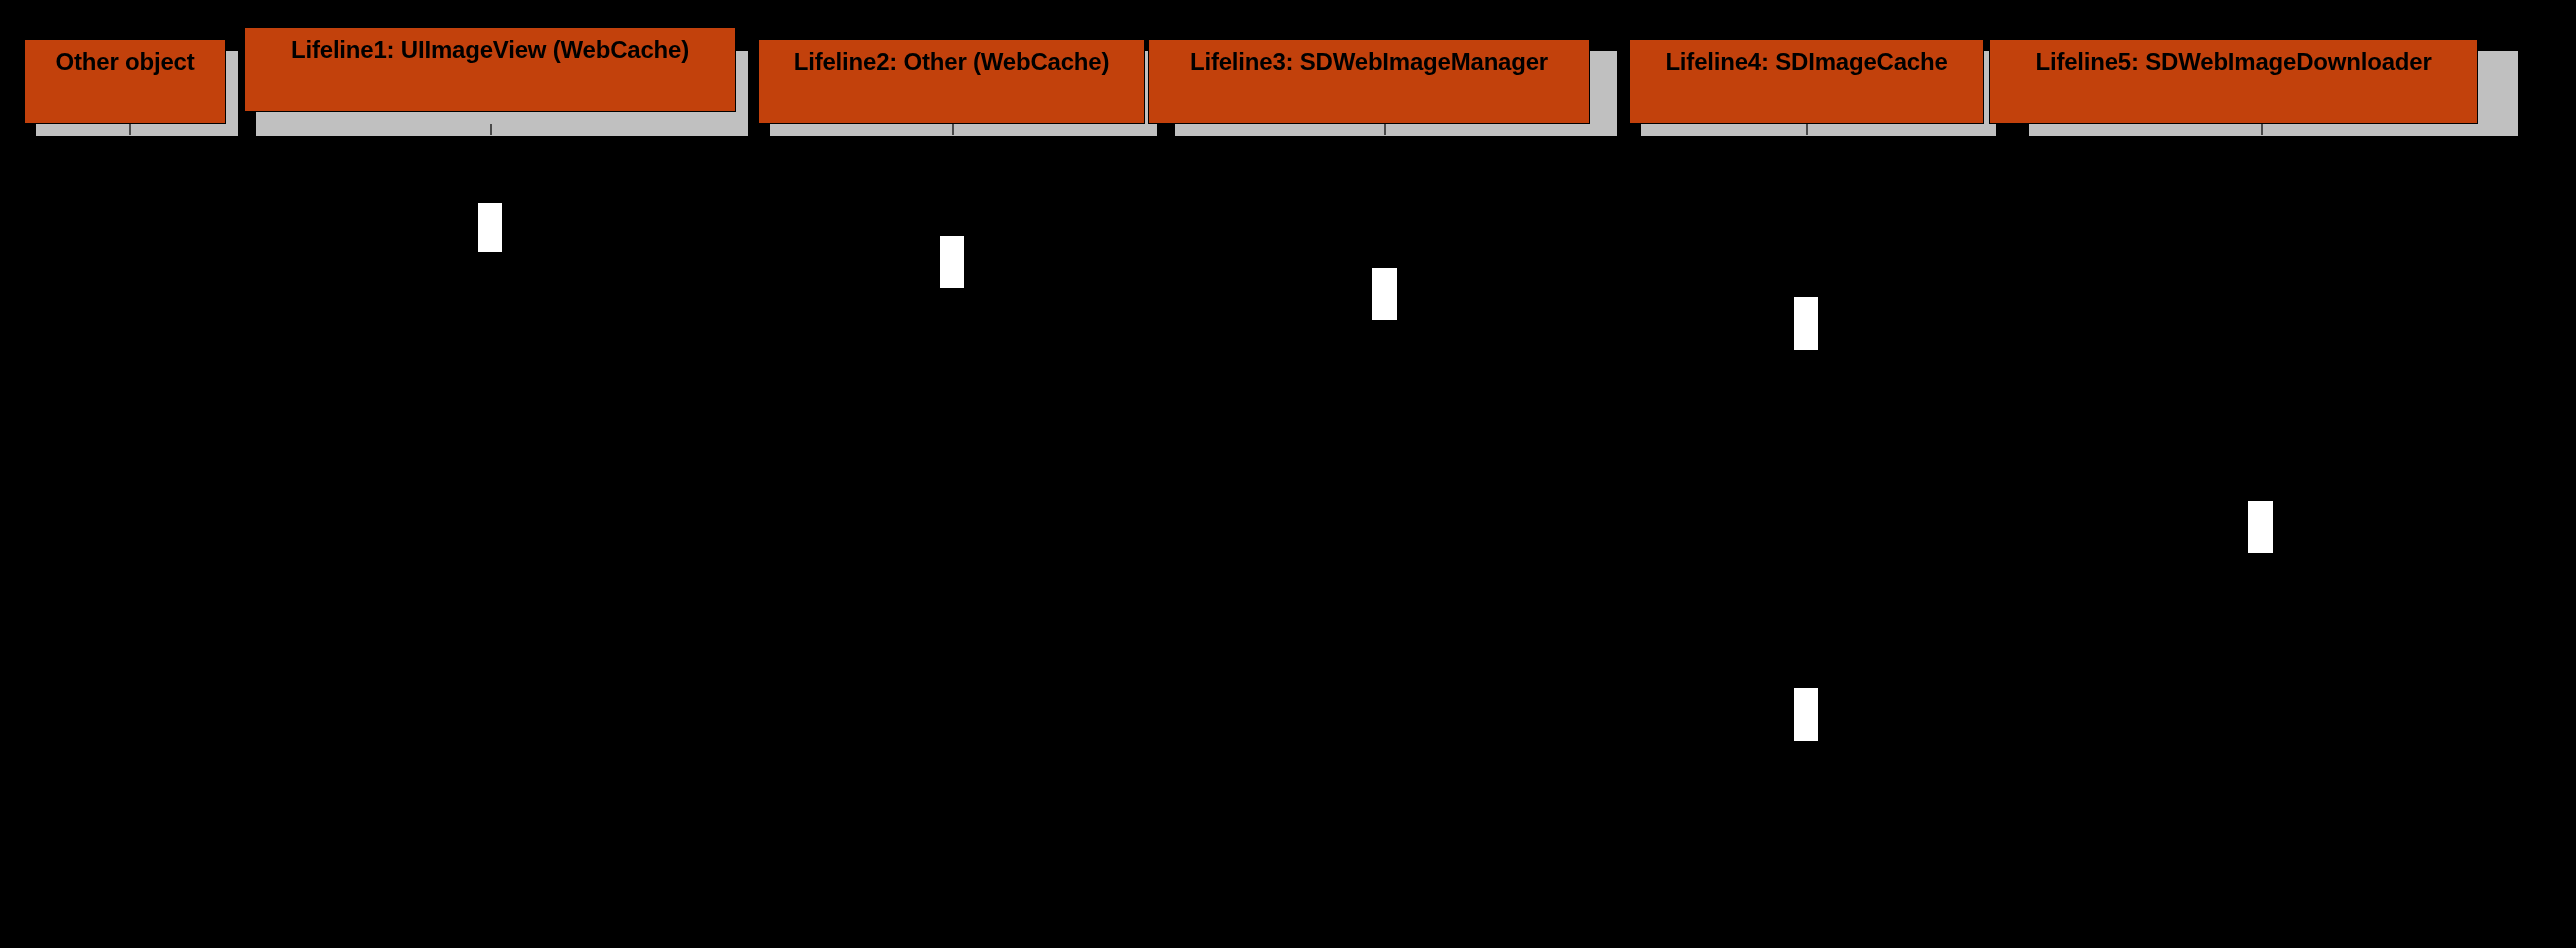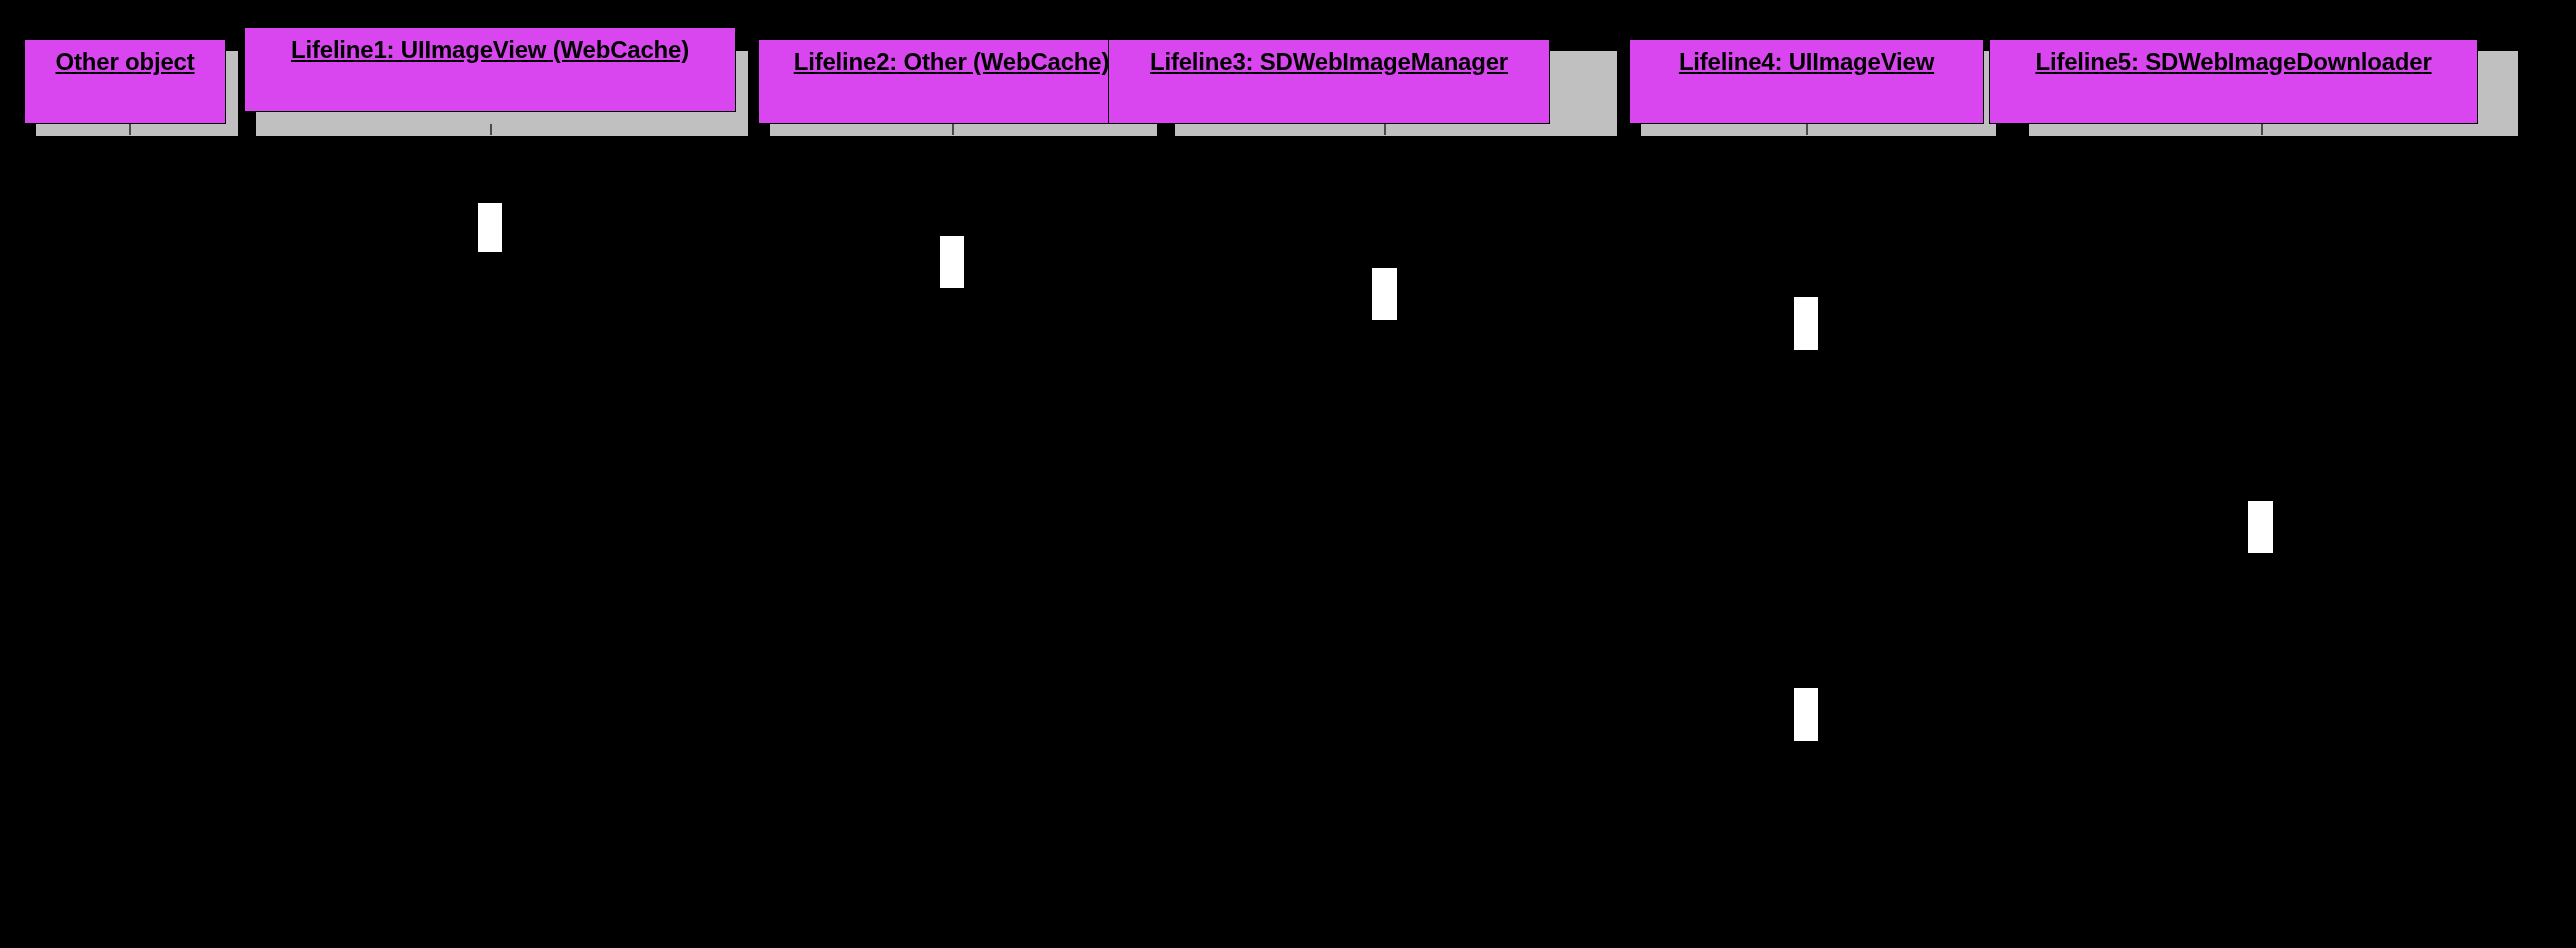--- a/index.html
+++ b/index.html
@@ -20,27 +20,26 @@
   
   .lifeline {
     position: absolute;
   }
   .lifeline-shadow {
     position: absolute;
     background: #c0c0c0;
   }
   .lifeline-box {
     position: absolute;
-    background: #d946ef;
+    background: #c2410c;
     border: 1px solid #000000;
     box-sizing: border-box;
     display: flex;
     align-items: flex-start;
     justify-content: center;
-    text-decoration: underline;
   }
   .lifeline-label {
     display: block;
     width: 100%;
     text-align: center;
     font-size: 24px;
     font-weight: bold;
     color: #000000;
     letter-spacing: -0.2px;
     white-space: nowrap;
@@ -93,31 +92,31 @@
     <div class="lifeline-shadow" style="left:770px; top:51px; width:387px; height:85px;"></div>
     <div class="lifeline-box" style="left:758px; top:39px; width:387px; height:85px;">
       <span class="lifeline-label">Lifeline2: Other (WebCache)</span>
     </div>
     <div class="lifeline-tick" style="left:952px; top:124px; height:10.7px;"></div>
     <div class="lifeline-stem" style="left:952px; top:136px; height:813px;"></div>
   </div>
 
   <div class="lifeline">
     <div class="lifeline-shadow" style="left:1175px; top:51px; width:442px; height:85px;"></div>
-    <div class="lifeline-box" style="left:1108px; top:39px; width:442px; height:85px;">
+    <div class="lifeline-box" style="left:1148px; top:39px; width:442px; height:85px;">
       <span class="lifeline-label">Lifeline3: SDWebImageManager</span>
     </div>
     <div class="lifeline-tick" style="left:1384px; top:124px; height:10.7px;"></div>
     <div class="lifeline-stem" style="left:1384px; top:136px; height:813px;"></div>
   </div>
 
   <div class="lifeline">
     <div class="lifeline-shadow" style="left:1641px; top:51px; width:355px; height:85px;"></div>
     <div class="lifeline-box" style="left:1629px; top:39px; width:355px; height:85px;">
-      <span class="lifeline-label">Lifeline4: UIImageView</span>
+      <span class="lifeline-label">Lifeline4: SDImageCache</span>
     </div>
     <div class="lifeline-tick" style="left:1806px; top:124px; height:10.7px;"></div>
     <div class="lifeline-stem" style="left:1806px; top:136px; height:813px;"></div>
   </div>
 
   <div class="lifeline">
     <div class="lifeline-shadow" style="left:2029px; top:51px; width:489px; height:85px;"></div>
     <div class="lifeline-box" style="left:1989px; top:39px; width:489px; height:85px;">
       <span class="lifeline-label">Lifeline5: SDWebImageDownloader</span>
     </div>

